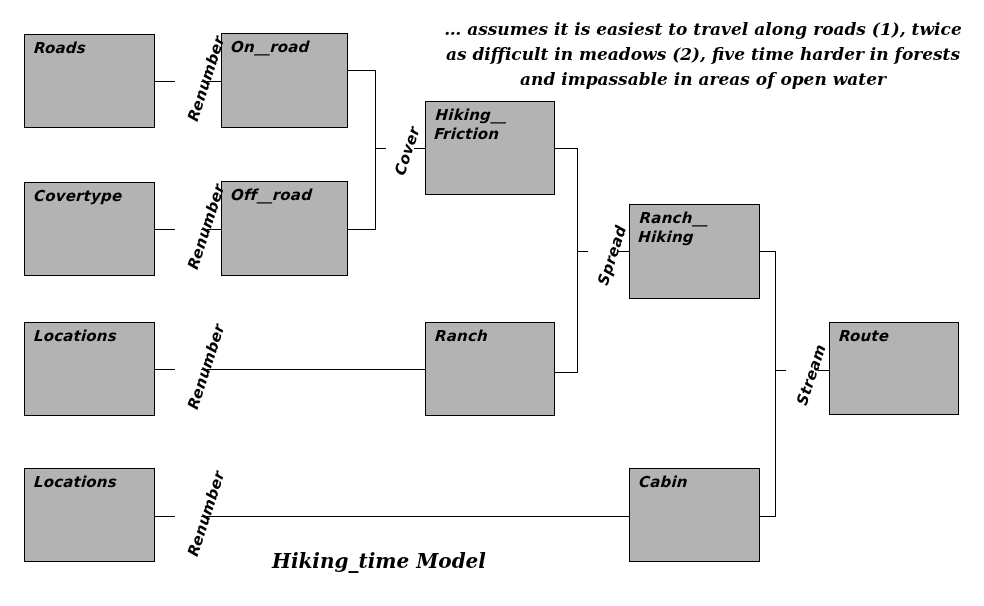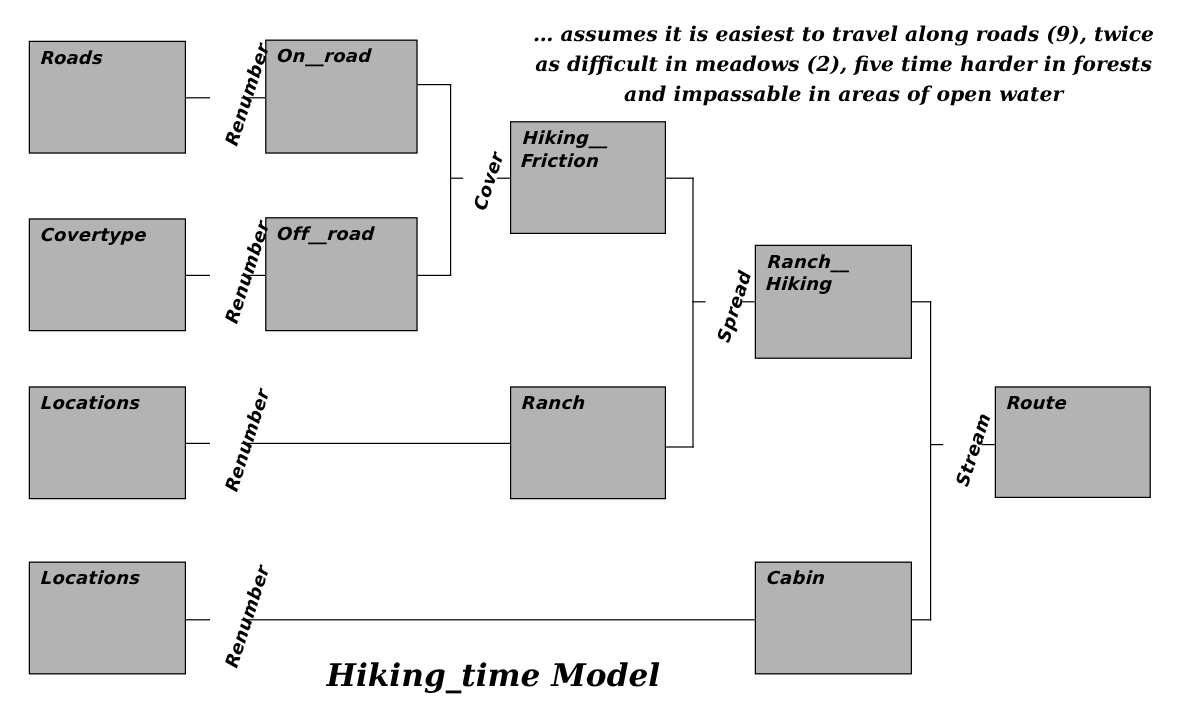--- a/index.html
+++ b/index.html
@@ -60,21 +60,21 @@
     font-size: 17px;
     line-height: 25px;
     color: #000000;
     text-align: center;
   }
   .title {
     position: absolute;
     font-family: "DejaVu Serif", serif;
     font-style: italic;
     font-weight: bold;
-    font-size: 26px;
+    font-size: 20px;
     color: #000000;
     white-space: nowrap;
   }
 </style>
 </head>
 <body>
 
 <div id="canvas">
 
   <div class="edge edge-h" style="left:155px; top:81px; width:20px;"></div>
@@ -160,17 +160,17 @@
   <span class="op-label" style="left:184px; top:406px; transform: rotate(-72deg);">Renumber</span>
 
   <span class="op-label" style="left:184px; top:553px; transform: rotate(-72deg);">Renumber</span>
 
   <span class="op-label" style="left:391px; top:172px; transform: rotate(-72deg);">Cover</span>
 
   <span class="op-label" style="left:594px; top:282px; transform: rotate(-72deg);">Spread</span>
 
   <span class="op-label" style="left:793px; top:402px; transform: rotate(-72deg);">Stream</span>
 
-  <div class="annotation" style="left:437px; top:17px; width:532px;">… assumes it is easiest to travel along roads (9), twice as difficult in meadows (2), five time harder in forests and impassable in areas of open water</div>
+  <div class="annotation" style="left:437px; top:17px; width:532px;">… assumes it is easiest to travel along roads (1), twice as difficult in meadows (2), five time harder in forests and impassable in areas of open water</div>
 
   <div class="title" style="left:272px; top:549px;">Hiking_time Model</div>
 
 </div>
 
 </body></html>

